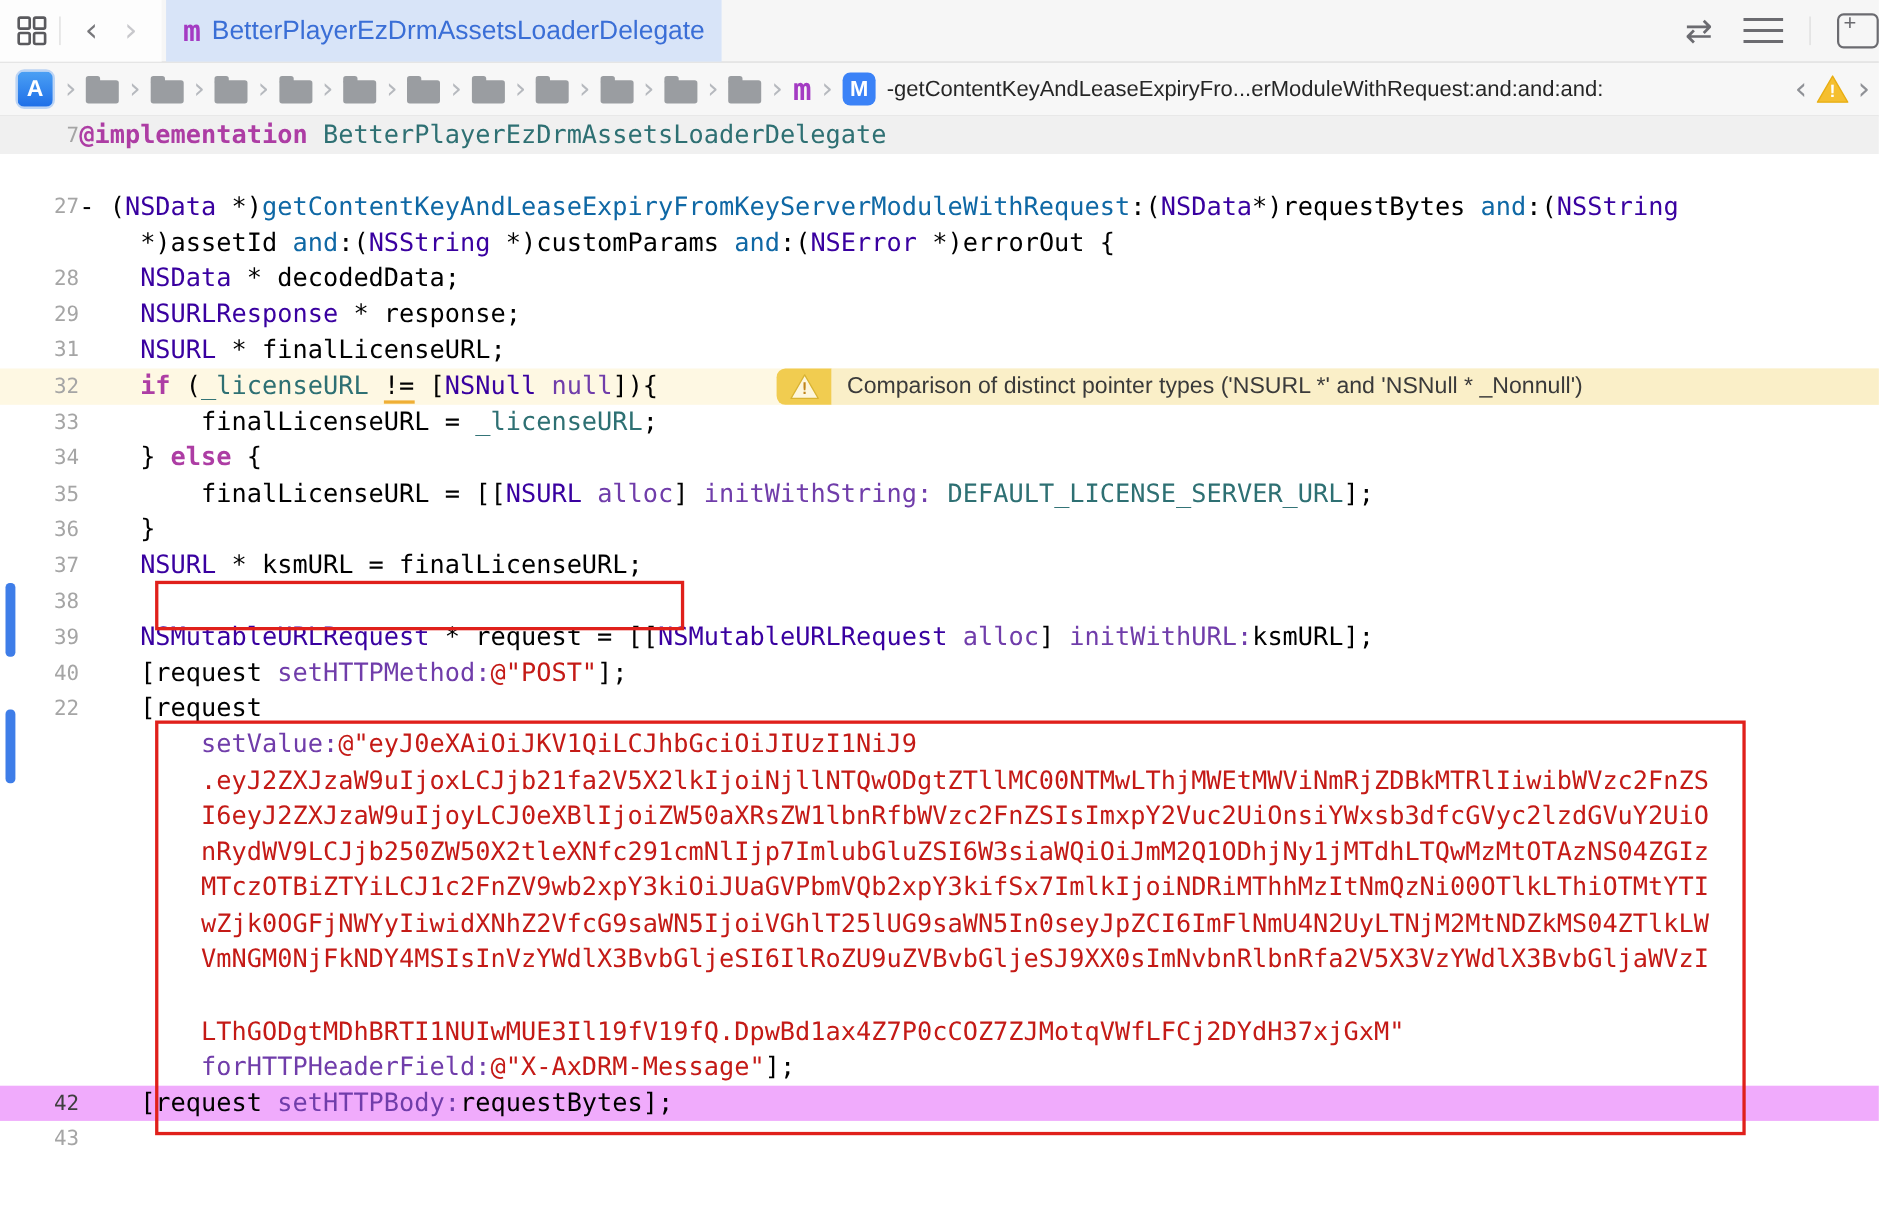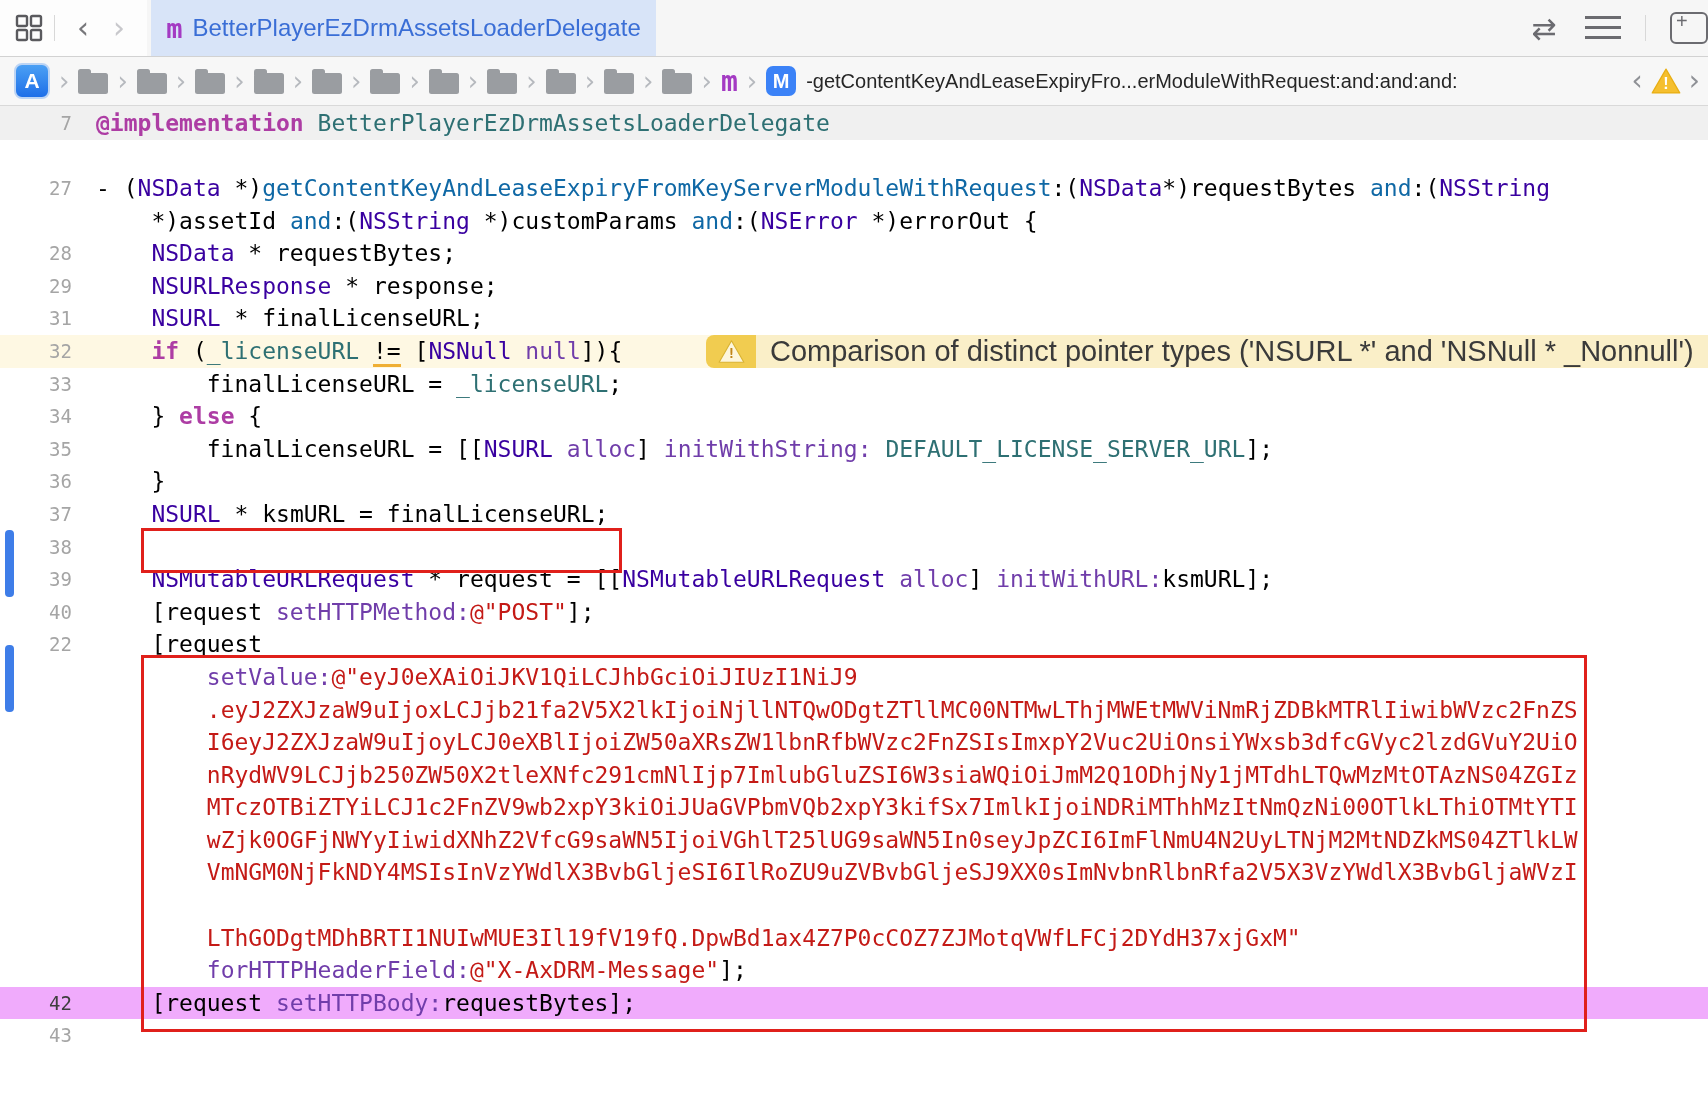--- a/index.html
+++ b/index.html
@@ -47,36 +47,36 @@
   #code{position:absolute;left:0;top:106px;width:1708px;bottom:0;background:#fff;}
   .crow{position:relative;height:32.6px;line-height:32.6px;white-space:pre;
         font-family:"DejaVu Sans Mono",monospace;font-size:23px;}
   .crow.band{background:#f0f0f0;}
   .crow.warn{background:#fef8e3;}
   .crow.sel{background:#f0abfc;}
   #sticky{height:34px;line-height:34px;}
   #spacer{height:32px;}
   .gut{display:inline-block;width:72px;text-align:right;color:#a5a5a5;font-size:19px;vertical-align:top;}
   .gut.strong{color:#3e3e3e;}
-  .ctext{display:inline-block;margin-left:24px;vertical-align:top;}
+  .ctext{display:inline-block;vertical-align:top;}
   .c-pl{color:#000000;}
   .c-kw{color:#ad3da4;font-weight:bold;}
   .c-cl{color:#3900a0;}
   .c-mt{color:#703daa;}
   .c-dc{color:#0f68a5;}
   .c-iv{color:#2e7073;}
   .c-tcl{color:#2e7073;}
   .c-st{color:#c41a16;}
   .c-wu{color:#000;border-bottom:3px solid #efaf35;}
 
   
   .annot{position:absolute;left:706px;right:0;top:0;bottom:0;display:flex;align-items:stretch;}
   .annot-chip{width:50px;flex:none;background:#f1cc50;border-radius:8px 0 0 8px;
               display:flex;align-items:center;justify-content:center;}
-  .annot-msg{flex:1;background:#faefc8;color:#3a3a3a;font-size:29px;
+  .annot-msg{flex:1;background:#faefc8;color:#3a3a3a;font-size:21px;
              font-family:"Liberation Sans",sans-serif;padding-left:14px;line-height:32.6px;white-space:nowrap;}
 
   
   .redbox{position:absolute;border:3.5px solid #e0201b;pointer-events:none;}
   .bluebar{position:absolute;left:5px;width:9px;border-radius:4px;background:#3e7de8;}
 </style>
 </head>
 <body>
 
 <div id="tabbar">
@@ -148,21 +148,21 @@
     </span>
     <span class="nav-chev">›</span>
   </span>
 </div>
 
 <div id="code">
     <div class="crow band" id="sticky"><span class="gut">7</span><span class="ctext"><span class="c-kw">@implementation</span><span class="c-tcl"> BetterPlayerEzDrmAssetsLoaderDelegate</span></span></div>
     <div id="spacer"></div>
     <div class="crow"><span class="gut">27</span><span class="ctext"><span class="c-pl">- (</span><span class="c-cl">NSData</span><span class="c-pl"> *)</span><span class="c-dc">getContentKeyAndLeaseExpiryFromKeyServerModuleWithRequest</span><span class="c-pl">:(</span><span class="c-cl">NSData</span><span class="c-pl">*)requestBytes </span><span class="c-dc">and</span><span class="c-pl">:(</span><span class="c-cl">NSString</span></span></div>
     <div class="crow"><span class="gut"></span><span class="ctext"><span class="c-pl">    *)assetId </span><span class="c-dc">and</span><span class="c-pl">:(</span><span class="c-cl">NSString</span><span class="c-pl"> *)customParams </span><span class="c-dc">and</span><span class="c-pl">:(</span><span class="c-cl">NSError</span><span class="c-pl"> *)errorOut {</span></span></div>
-    <div class="crow"><span class="gut">28</span><span class="ctext"><span class="c-pl">    </span><span class="c-cl">NSData</span><span class="c-pl"> * requestBytes;</span></span></div>
+    <div class="crow"><span class="gut">28</span><span class="ctext"><span class="c-pl">    </span><span class="c-cl">NSData</span><span class="c-pl"> * decodedData;</span></span></div>
     <div class="crow"><span class="gut">29</span><span class="ctext"><span class="c-pl">    </span><span class="c-cl">NSURLResponse</span><span class="c-pl"> * response;</span></span></div>
     <div class="crow"><span class="gut">31</span><span class="ctext"><span class="c-pl">    </span><span class="c-cl">NSURL</span><span class="c-pl"> * finalLicenseURL;</span></span></div>
     <div class="crow warn"><span class="gut">32</span><span class="ctext"><span class="c-pl">    </span><span class="c-kw">if</span><span class="c-pl"> (</span><span class="c-iv">_licenseURL</span><span class="c-pl"> </span><span class="c-wu">!=</span><span class="c-pl"> [</span><span class="c-cl">NSNull</span><span class="c-pl"> </span><span class="c-mt">null</span><span class="c-pl">]){</span></span><div class="annot"><div class="annot-chip"><svg width="27" height="25" viewBox="0 0 24 22">
             <path d="M12 1.5 L23 20.5 H1 Z" fill="#fdf6dc" stroke="#d9b332" stroke-width="1" stroke-linejoin="round"></path>
             <text x="12" y="17" text-anchor="middle" font-size="13" font-weight="bold" fill="#c0851a">!</text>
           </svg></div><div class="annot-msg">Comparison of distinct pointer types ('NSURL *' and 'NSNull * _Nonnull')</div></div></div>
     <div class="crow"><span class="gut">33</span><span class="ctext"><span class="c-pl">        finalLicenseURL = </span><span class="c-iv">_licenseURL</span><span class="c-pl">;</span></span></div>
     <div class="crow"><span class="gut">34</span><span class="ctext"><span class="c-pl">    } </span><span class="c-kw">else</span><span class="c-pl"> {</span></span></div>
     <div class="crow"><span class="gut">35</span><span class="ctext"><span class="c-pl">        finalLicenseURL = [[</span><span class="c-cl">NSURL</span><span class="c-pl"> </span><span class="c-mt">alloc</span><span class="c-pl">] </span><span class="c-mt">initWithString:</span><span class="c-pl"> </span><span class="c-iv">DEFAULT_LICENSE_SERVER_URL</span><span class="c-pl">];</span></span></div>
     <div class="crow"><span class="gut">36</span><span class="ctext"><span class="c-pl">    }</span></span></div>

